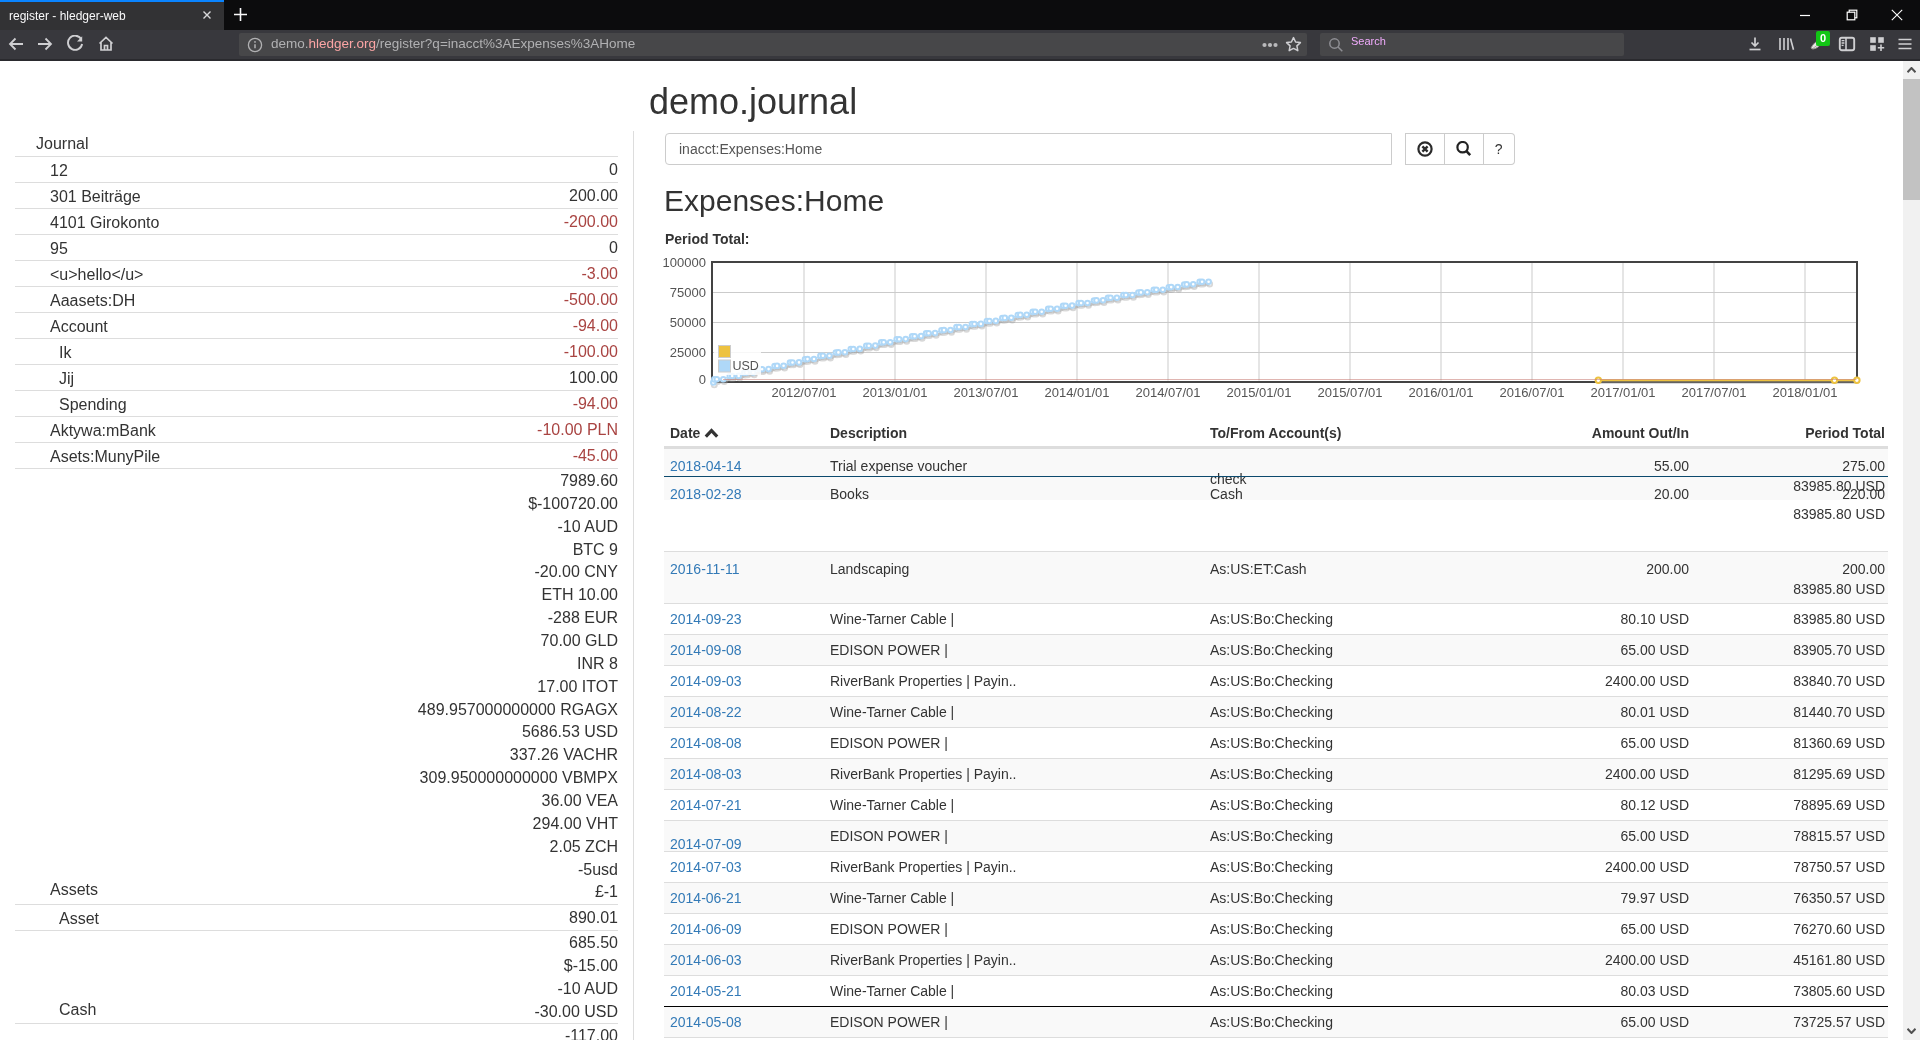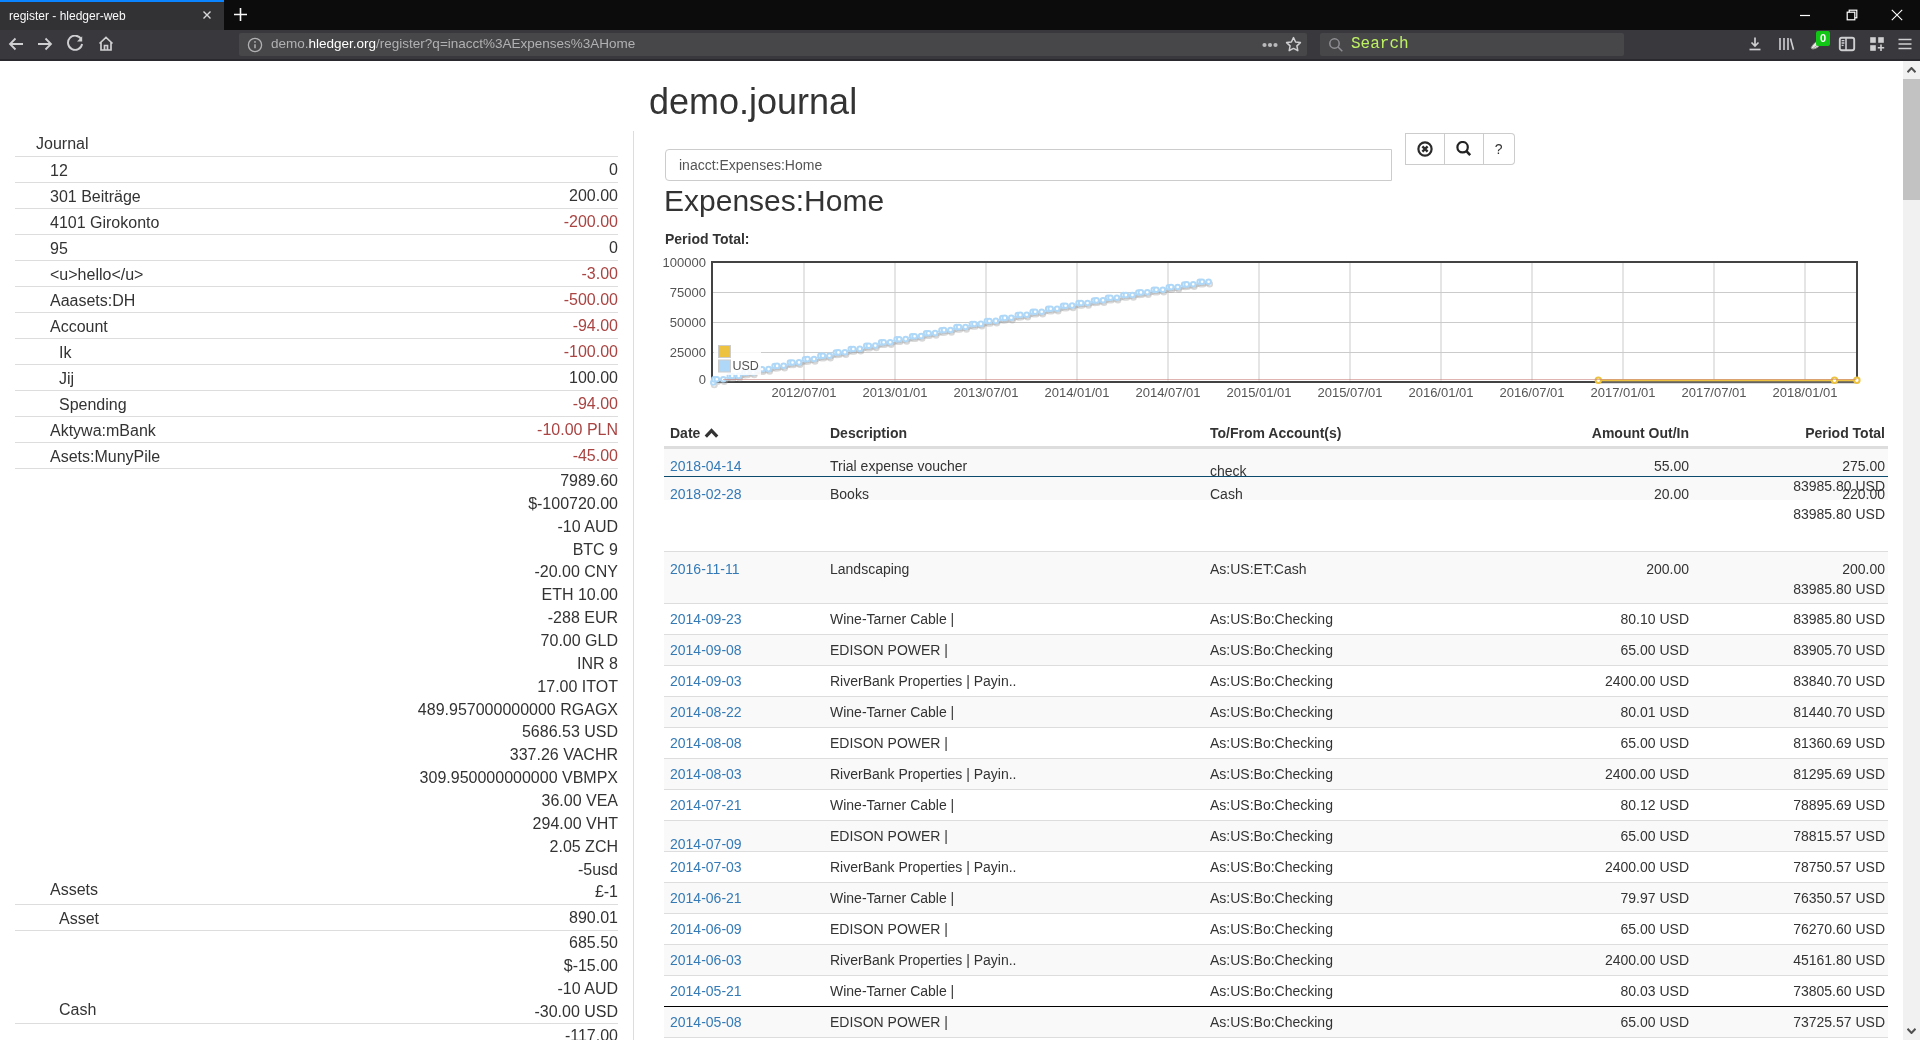--- a/index.html
+++ b/index.html
@@ -10,41 +10,41 @@
 #tabbar { position:absolute; left:0; top:0; width:1920px; height:30px; background:#0c0c0d; }
 #tab { position:absolute; left:0; top:0; width:224px; height:30px; background:#323234; border-top:2px solid #0a84ff; }
 #tab .tl { position:absolute; left:9px; top:7px; font-size:12px; color:#f9f9fa; }
 #tab .tx { position:absolute; left:199px; top:5px; width:16px; height:16px; color:#d8d8da; }
 #newtab { position:absolute; left:232px; top:6px; width:17px; height:17px; }
 .winbtn { position:absolute; top:9px; }
 #navbar { position:absolute; left:0; top:30px; width:1920px; height:31px; background:#38383d; border-bottom:2px solid #2a2a2e; }
 .navicon { position:absolute; top:5px; width:18px; height:18px; }
 #urlbar { position:absolute; left:239px; top:3px; width:1068px; height:23px; background:#474749; border-radius:2px; color:#b1b1b3; font-size:13.5px; }
 #urlbar .txt { position:absolute; left:32px; top:3px; white-space:pre; }
-#urlbar .dom { color:#ffffff; }
+#urlbar .dom { color:#fca5a5; }
 #searchbar { position:absolute; left:1320px; top:3px; width:304px; height:23px; background:#474749; border-radius:2px; }
-#searchbar .ph { position:absolute; left:31px; top:2px; color:#bef264; font-size:16px;font-family:Liberation Mono, monospace; }
+#searchbar .ph { position:absolute; left:31px; top:2px; color:#f0abfc; font-size:11px; }
 
 #scroll { position:absolute; left:1903px; top:61px; width:17px; height:979px; background:#f1f1f1; }
 #thumb { position:absolute; left:0px; top:18px; width:17px; height:121px; background:#c2c2c2; }
 
 .srow { position:absolute; left:15px; width:603px; border-top:1px solid #ddd; }
 .srow.nb { border-top:none; }
 .srow .nm { position:absolute; color:#333; line-height:22.86px; font-size:16px; }
 .srow .am { position:absolute; right:0px; top:0; text-align:right; line-height:25px; color:#333; font-size:16px; }
 .srow .aml { line-height:22.86px !important; }
 .neg { color:#a94442 !important; }
 #divider { position:absolute; left:633px; top:131px; width:1px; height:909px; background:#ddd; }
 
 h1 { position:absolute; left:649px; top:81px; font-size:36px; font-weight:400; color:#333; }
 h2 { position:absolute; left:664px; top:184px; font-size:30px; font-weight:400; color:#333; }
 #ptl { position:absolute; left:665px; top:231px; font-weight:700; font-size:14px; color:#333; }
 
 #sform { position:absolute; left:665px; top:133px; width:851px; height:32px; }
-#sinput { position:absolute; left:0; top:0; width:727px; height:32px; border:1px solid #ccc; border-radius:4px 0 0 4px; background:#fff; color:#555; font-size:14px; line-height:30px; padding-left:13px;margin-top:16px; }
+#sinput { position:absolute; left:0; top:0; width:727px; height:32px; border:1px solid #ccc; border-radius:4px 0 0 4px; background:#fff; color:#555; font-size:14px; line-height:30px; padding-left:13px; }
 .sbtn { position:absolute; top:0; height:32px; background:#fff; border:1px solid #ccc; border-left:none; text-align:center; color:#333; font-size:14px; line-height:30px; }
 
 .trow { position:absolute; left:664px; width:1224px; }
 .trow.stripe { background:#f9f9f9; }
 .trow .c { position:absolute; white-space:nowrap; }
 .d { color:#337ab7; }
 #thead { position:absolute; left:664px; top:421px; width:1224px; height:27px; border-bottom:2px solid #ddd; font-weight:700;text-decoration:underline; }
 #thead .c { position:absolute; top:0; line-height:25px; }
 .r { text-align:right; }
 </style>
@@ -488,21 +488,21 @@
         <path d="M1.8 8.6 L7.5 2.6 L13.2 8.6" fill="none" stroke="#333" stroke-width="3.2"></path>
       </svg></span>
 <span class="c" style="left:166px">Description</span>
 <span class="c" style="left:546px">To/From Account(s)</span>
 <span class="c r" style="right:199px">Amount Out/In</span>
 <span class="c r" style="right:3px">Period Total</span>
 </div>
 <div class="trow stripe" style="top:448px;height:52px;border-top:1px solid #ddd">
 <span class="c d" style="left:6px;line-height:20px;top:7px">2018-04-14</span>
 <span class="c" style="left:166px;line-height:20px;top:7px">Trial expense voucher</span>
-<span class="c" style="left:546px;line-height:20px;top:12px">check</span>
+<span class="c" style="left:546px;line-height:20px;top:20px">check</span>
 <span class="c r" style="right:199px;line-height:20px;top:7px">55.00</span>
 <span class="c r" style="right:3px;line-height:20px;top:7px;text-align:right">275.00<br>83985.80 USD</span>
 </div>
 <div class="trow" style="top:476px;height:51px;border-top:1px solid #0c4a6e">
 <span class="c d" style="left:6px;line-height:20px;top:7px">2018-02-28</span>
 <span class="c" style="left:166px;line-height:20px;top:7px">Books</span>
 <span class="c" style="left:546px;line-height:20px;top:7px">Cash</span>
 <span class="c r" style="right:199px;line-height:20px;top:7px">20.00</span>
 <span class="c r" style="right:3px;line-height:20px;top:7px;text-align:right">220.00<br>83985.80 USD</span>
 </div>

